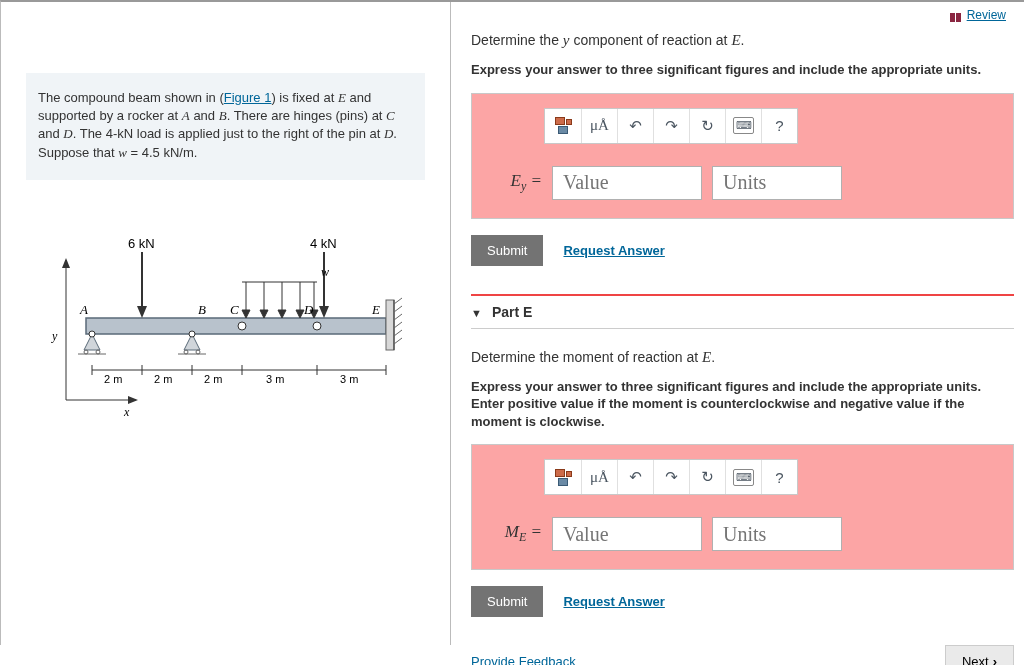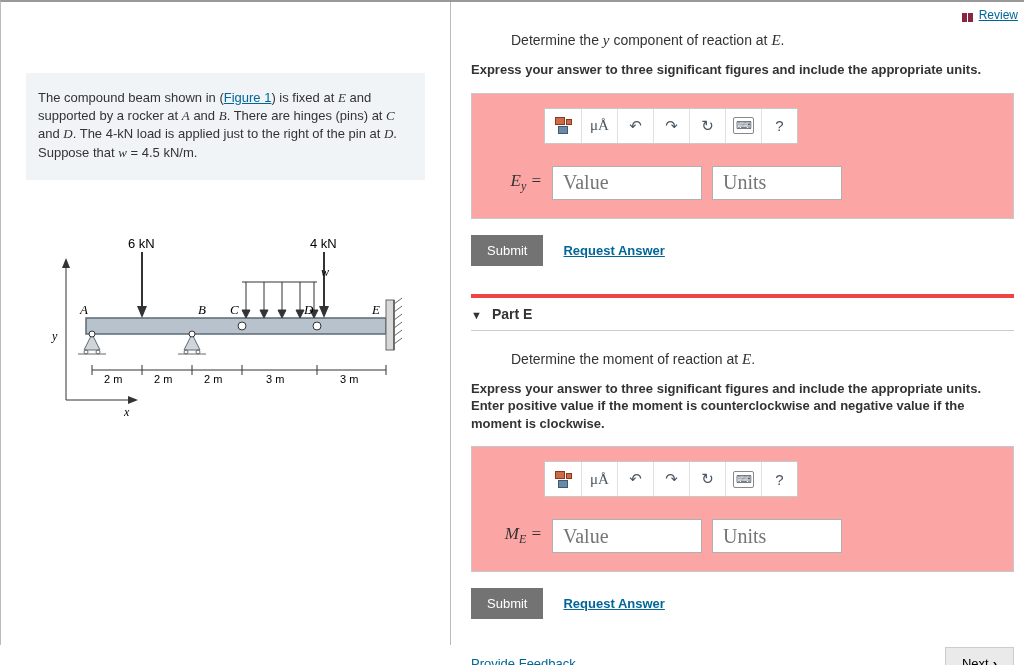--- a/index.html
+++ b/index.html
@@ -27,21 +27,21 @@
     border-right: 1px solid #bbb;
     position: relative;
   }
   .right-col {
     flex: 1;
     padding: 0 10px 10px 20px;
     position: relative;
   }
   .review-link {
     position: absolute;
-    top: 6px; right: 6px;
+    top: 6px; right: 18px;
     color: #006699;
     text-decoration: underline;
     font-size: 12px;
   }
   .review-link .icon {
     display: inline-block;
     width: 14px; height: 9px;
     vertical-align: middle;
     margin-right: 3px;
   }
@@ -67,21 +67,21 @@
   .pager { display:flex; align-items:center; gap:6px; font-size:12px; color:#444;}
   .pager .nav-btn {
     width: 20px; height: 20px; border-radius: 50%;
     border:1px solid #ccc; display:inline-flex; align-items:center; justify-content:center;
     color:#999; font-size:10px; cursor:pointer; background:#fff;
   }
   .figure-image {
     margin-top: 50px;
     display:flex; justify-content:center;
   }
-  .question-text { font-size: 14px; margin-top: 28px; line-height:1.4;margin-left:40px; }
+  .question-text { font-size: 14px; margin-top: 28px; line-height:1.4; }
   .question-text .math-it { font-size: 15px; }
   .instr-bold { font-weight:bold; font-size:13px; margin-top:10px; line-height:1.35; }
   .answer-box {
     border:1px solid #c8c8c8;
     margin-top: 14px;
     padding: 14px 20px 18px 28px;
     background:#fca5a5;
   }
   .toolbar {
     border:1px solid #c8c8c8;
@@ -116,21 +116,21 @@
   }
   .val-input { width:150px; }
   .unit-input { width:130px; }
   .submit-row { margin-top:16px; display:flex; align-items:center; gap:20px;}
   .submit-btn {
     background:#737373; color:#fff; border:none;
     padding:8px 16px; font-size:13px; cursor:pointer;
   }
   .req-link { color:#006699; text-decoration:underline; font-weight:bold; font-size:13px; cursor:pointer;}
   .part-header {
-    margin-top:28px; padding:8px 0; border-top:4px solid #ef4444; border-bottom:1px solid #ccc;
+    margin-top:28px; padding:8px 0; border-top:2px solid #ef4444; border-bottom:1px solid #ccc;
     font-weight:bold; font-size:14px;
   }
   .part-header .caret { display:inline-block; margin-right:10px; font-size:11px;}
   .footer-row {
     display:flex; justify-content:space-between; align-items:center;
     margin-top:24px; padding-top:4px;
   }
   .pf-link { color:#006699; text-decoration:underline; font-size:13px; cursor:pointer;}
   .next-btn {
     background:#eaeaea; border:1px solid #ccc;

